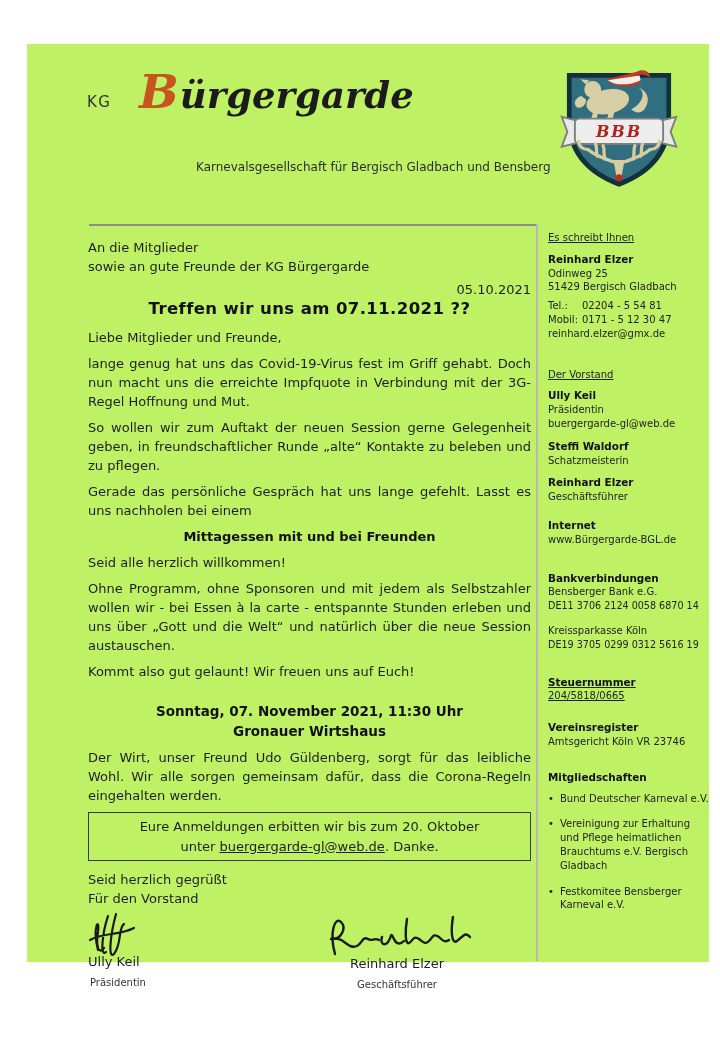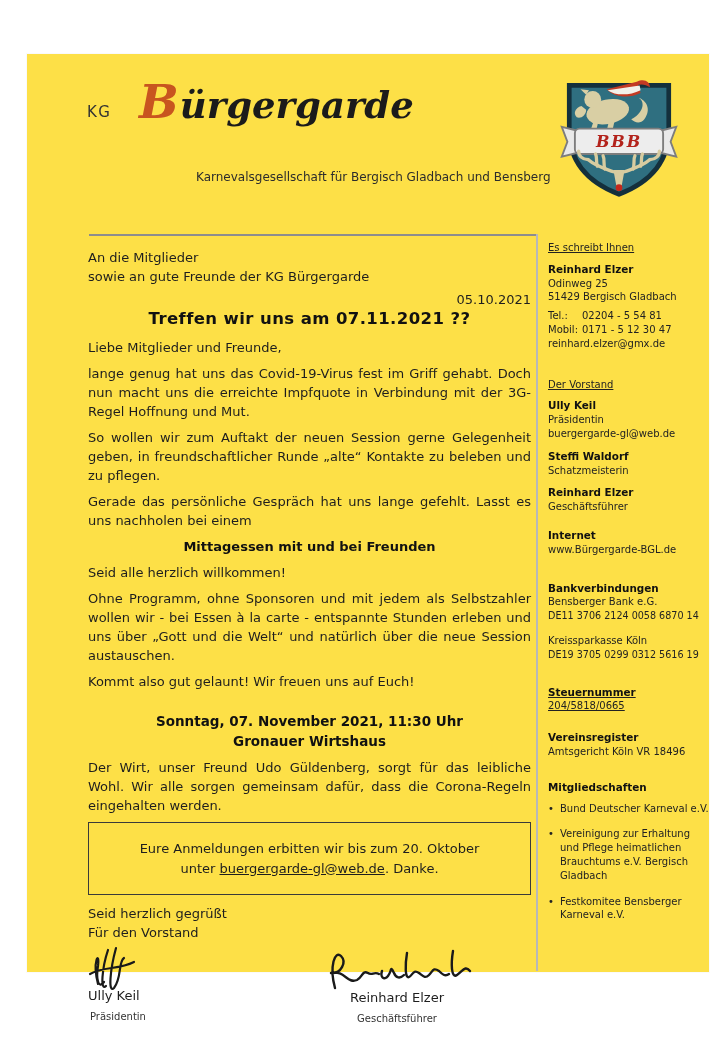--- a/index.html
+++ b/index.html
@@ -1,19 +1,19 @@
 <!DOCTYPE html>
 <html><head>
 <meta charset="utf-8">
 <style>
   * { margin:0; padding:0; box-sizing:border-box; }
   html,body { width:720px; height:1040px; background:#ffffff; overflow:hidden;
               font-family:"DejaVu Sans","Liberation Sans",sans-serif; }
-  .page { position:absolute; left:27px; top:54px; width:682px; height:918px;
-          background:#fde047; box-shadow:0 0 0 1px rgba(0,0,0,0.02); }
+  .page { position:absolute; left:27px; top:44px; width:682px; height:918px;
+          background:#bef264; box-shadow:0 0 0 1px rgba(0,0,0,0.02); }
 
   
   .kg-prefix { position:absolute; left:60px; top:49px; font-size:15px; letter-spacing:1.5px; color:#333; }
   .main-title { position:absolute; left:112px; top:20px; font-family:"DejaVu Serif","Liberation Serif",serif;
                 font-style:italic; font-weight:700; font-size:37px; color:#1b1b1b; white-space:nowrap; }
   .title-initial { font-size:47px; color:#c8551f; margin-right:1px; }
   .subtitle { position:absolute; left:169px; top:92px; font-size:14px; color:#262626; white-space:nowrap; }
   .sub-initial { font-family:"DejaVu Serif","Liberation Serif",serif; font-style:italic; font-weight:700;
                  font-size:19px; color:#c8551f; vertical-align:-2px; }
   .sub-text1 { margin-right:7px; }
@@ -27,21 +27,21 @@
   
   .main-col { position:absolute; left:61px; top:194px; width:443px;
               font-size:13px; line-height:19px; color:#1e1e1e; }
   .date-line { text-align:right; margin-top:4px; }
   .h1 { margin-top:0; text-align:center; font-weight:bold; font-size:16.5px; letter-spacing:0.4px; color:#111; }
   .salutation { margin-top:10px; }
   .para { margin-top:7px; text-align:justify; }
   .h2 { margin-top:7px; text-align:center; font-weight:bold; font-size:13px; color:#111; }
   .center-line { margin-top:7px; }
   .event { margin-top:20px; text-align:center; font-weight:bold; font-size:13.5px; line-height:20px; color:#111; }
-  .reg-box { margin-top:7px; border:1.4px solid #3a3a3a; padding:16px 8px; text-align:center; line-height:19.5px; }
+  .reg-box { margin-top:7px; border:1.4px solid #3a3a3a; padding:4px 8px; text-align:center; line-height:19.5px; }
   .reg-email { text-decoration:underline; }
   .closing { margin-top:9px; }
   .sig-row { margin-top:0; display:flex; }
   .sig-left { width:190px; position:relative; }
   .sig-left svg { display:block; margin:2px 0 -16px -6px; }
   .sig-right { margin-left:14px; width:210px; text-align:center; }
   .sig-right svg { display:block; margin:4px auto -4px auto; }
   .sig-name { font-size:13px; }
   .sig-role { font-size:10px; color:#333; margin-top:2px; }
   .sig-left .sig-role { padding-left:2px; }
@@ -215,21 +215,21 @@
       <div class="iban">DE19 3705 0299 0312 5616 19</div>
     </div>
 
     <div class="sec-tax">
       <div class="sb-bold">Steuernummer</div>
       <div>204/5818/0665</div>
     </div>
 
     <div class="sec-register">
       <div class="sb-bold">Vereinsregister</div>
-      <div>Amtsgericht Köln  VR 18496</div>
+      <div>Amtsgericht Köln  VR 23746</div>
     </div>
 
     <div class="sec-members">
       <div class="sb-bold">Mitgliedschaften</div>
       <ul class="member-list">
         <li class="member-item first">
           <span class="bullet">•</span>
           <span>Bund Deutscher Karneval e.V.</span>
         </li>
         <li class="member-item">

